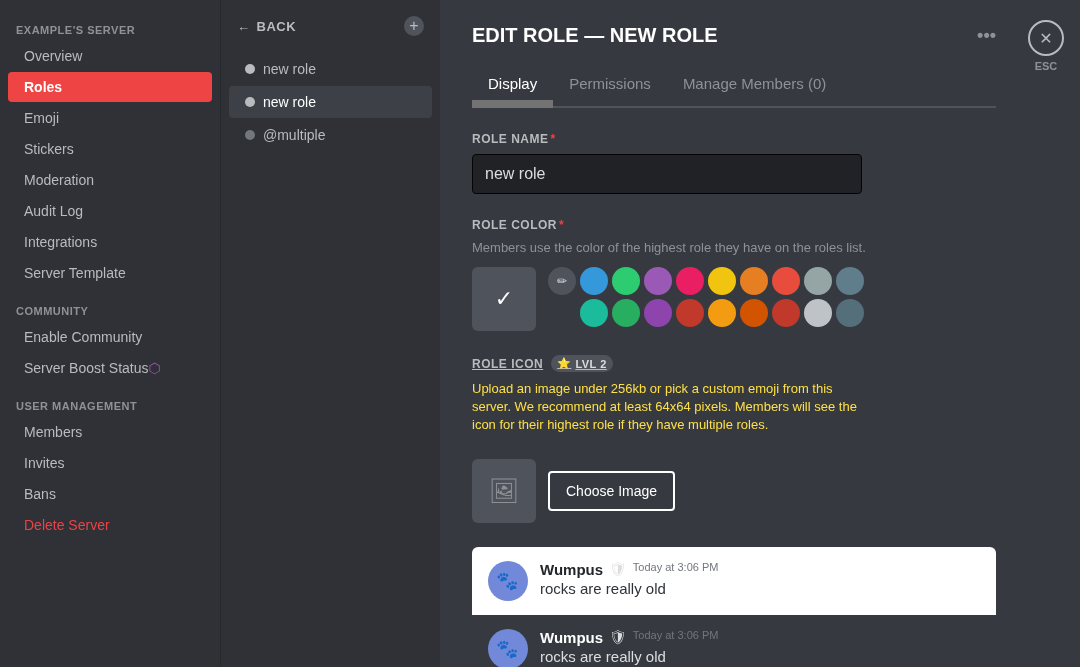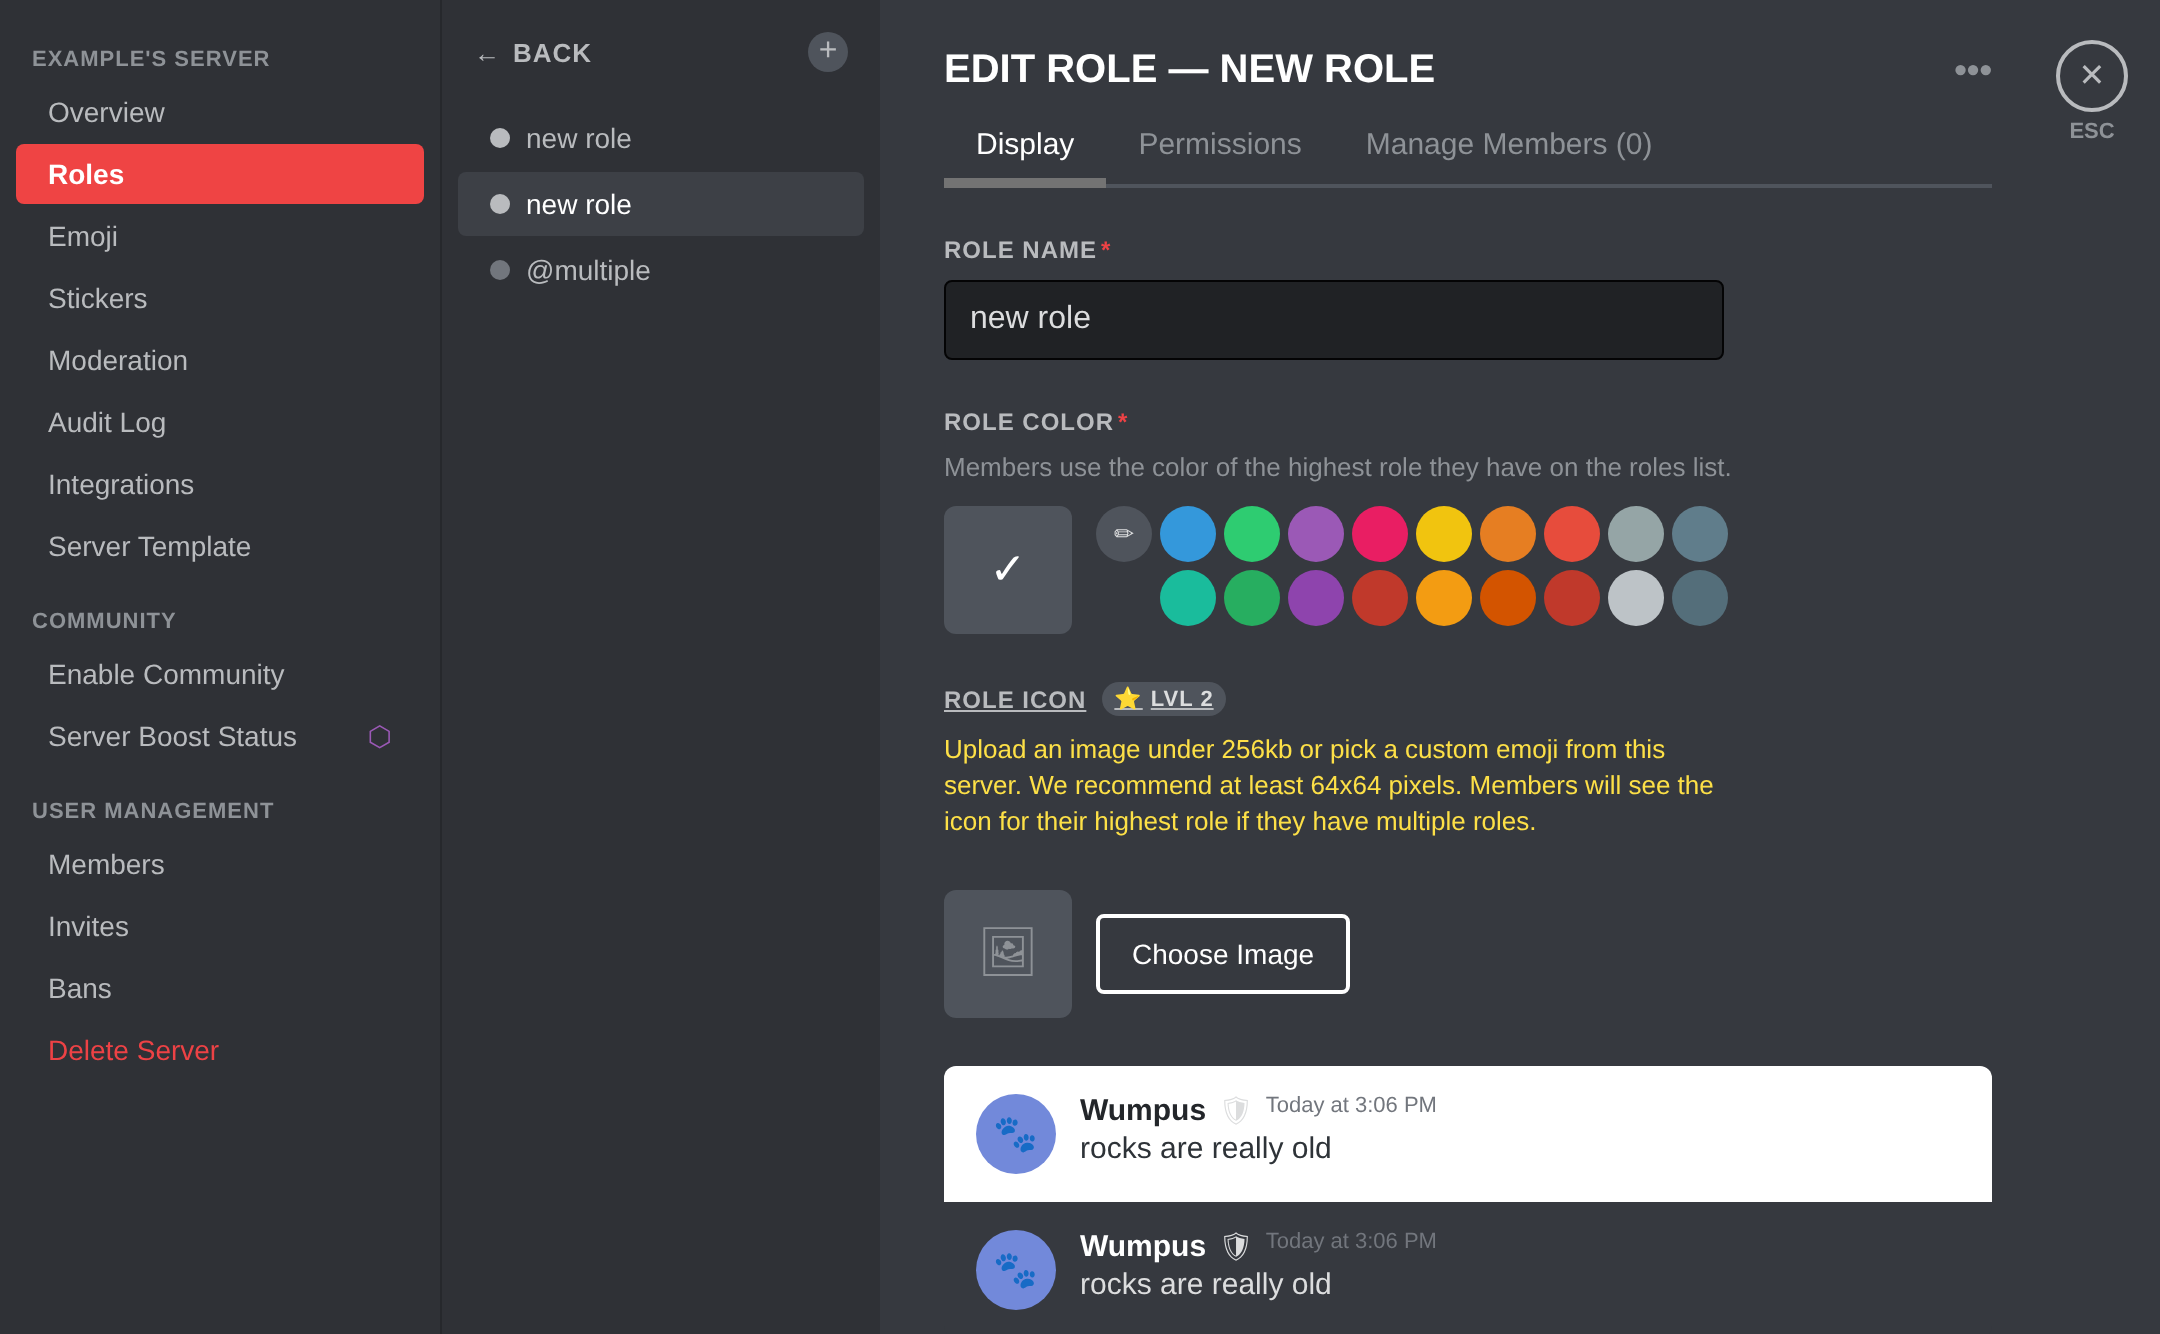--- a/index.html
+++ b/index.html
@@ -48,21 +48,20 @@
       font-size: 11px;
       font-weight: 700;
       color: #8e9297;
       text-transform: uppercase;
       padding: 16px 16px 4px;
       letter-spacing: 0.5px;
     }
     .sidebar-item-with-icon {
       display: flex;
       align-items: center;
-      justify-content: space-between;
     }
     .boost-icon {
       color: #9b59b6;
       font-size: 14px;
     }
 
     
     .roles-panel {
       width: 220px;
       background: #2f3136;
@@ -125,21 +124,21 @@
       background: #36393f;
       height: 667px;
       overflow-y: auto;
       padding: 24px 32px;
     }
 
     .page-title {
       font-size: 20px;
       font-weight: 700;
       color: #fff;
-      margin-bottom: 9px;
+      margin-bottom: 20px;
       display: flex;
       align-items: center;
       gap: 12px;
     }
     .title-dots {
       margin-left: auto;
       color: #8e9297;
       font-size: 18px;
       cursor: pointer;
     }
@@ -154,21 +153,21 @@
     .tab {
       padding: 8px 16px;
       font-size: 15px;
       color: #8e9297;
       cursor: pointer;
       border-bottom: 2px solid transparent;
       margin-bottom: -2px;
     }
     .tab.active {
       color: #fff;
-      border-bottom: 5px solid #737373;
+      border-bottom: 8px solid #737373;
     }
 
     
     .form-section { margin-bottom: 24px; }
     .field-label {
       font-size: 12px;
       font-weight: 700;
       color: #b9bbbe;
       text-transform: uppercase;
       letter-spacing: 0.5px;

